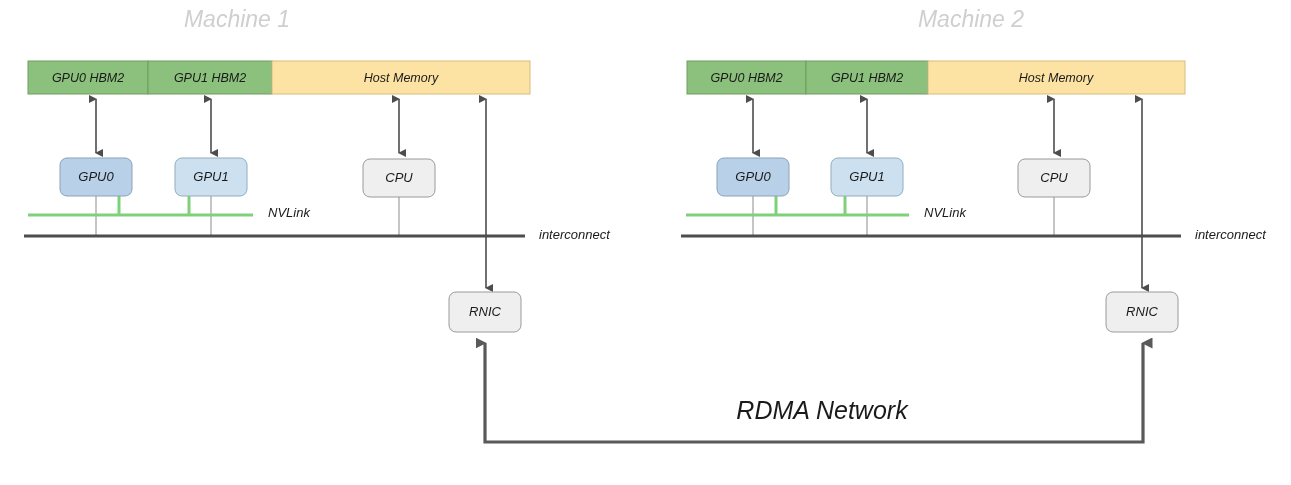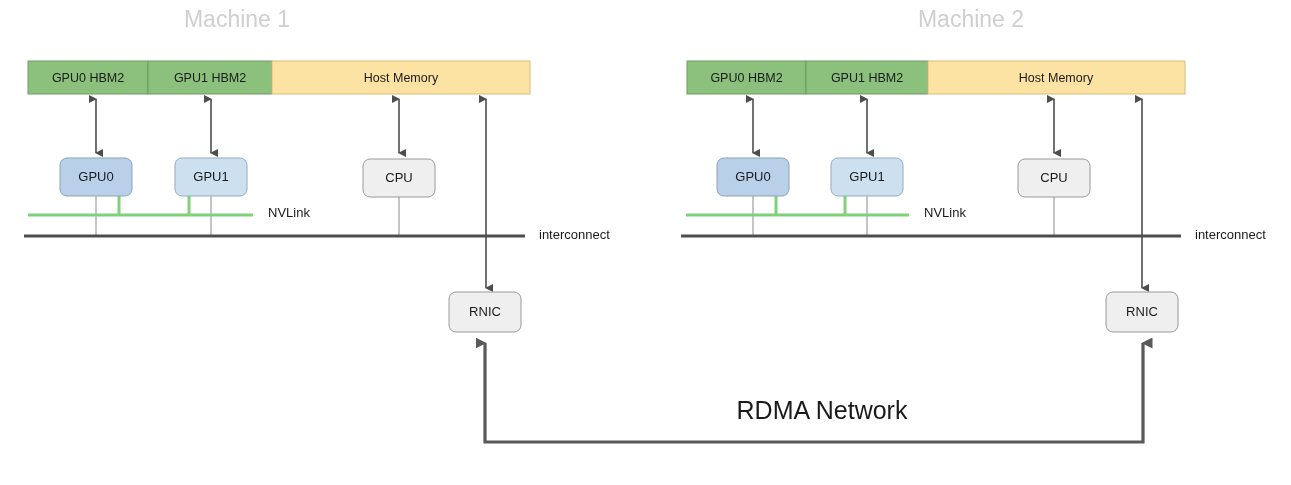--- a/index.html
+++ b/index.html
@@ -9,20 +9,21 @@
   }
   body {
     font-family: "Liberation Sans", sans-serif;
   }
   #canvas {
     position: relative;
     width: 1291px;
     height: 485px;
     background: #ffffff;
     overflow: hidden;
+    font-style: italic;
   }
   svg#diagram {
     position: absolute;
     left: 0;
     top: 0;
     width: 1291px;
     height: 485px;
   }
   .machine-title {
     font-family: "Liberation Sans", sans-serif;

